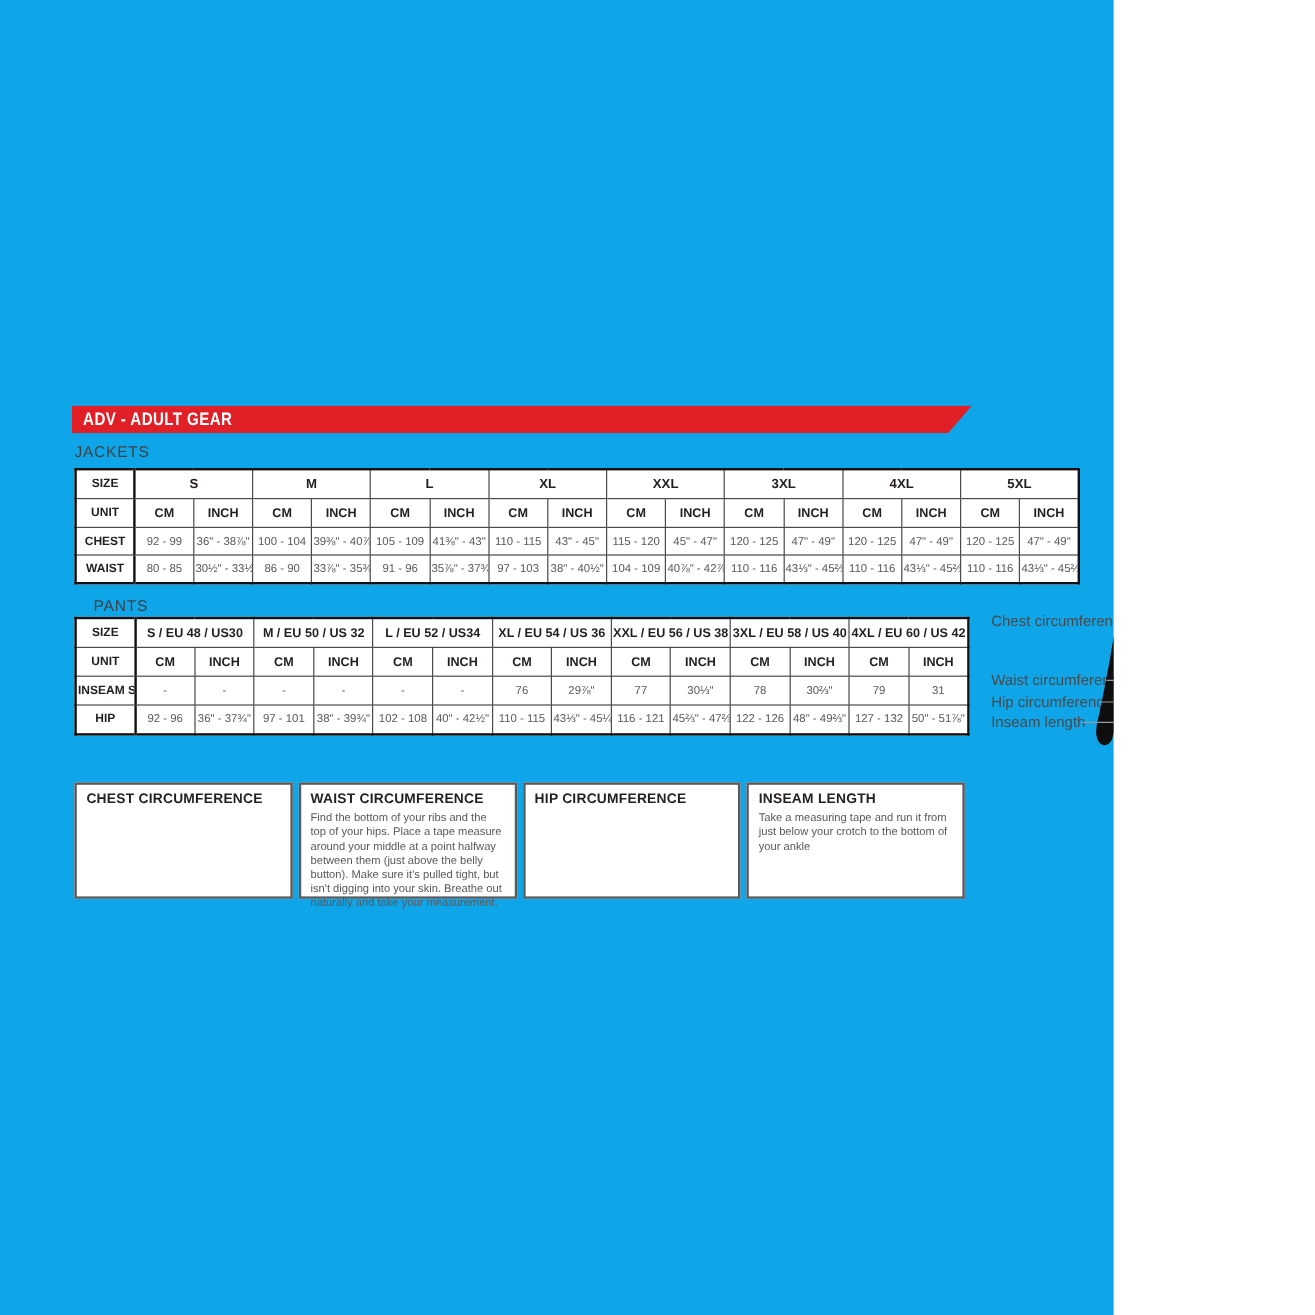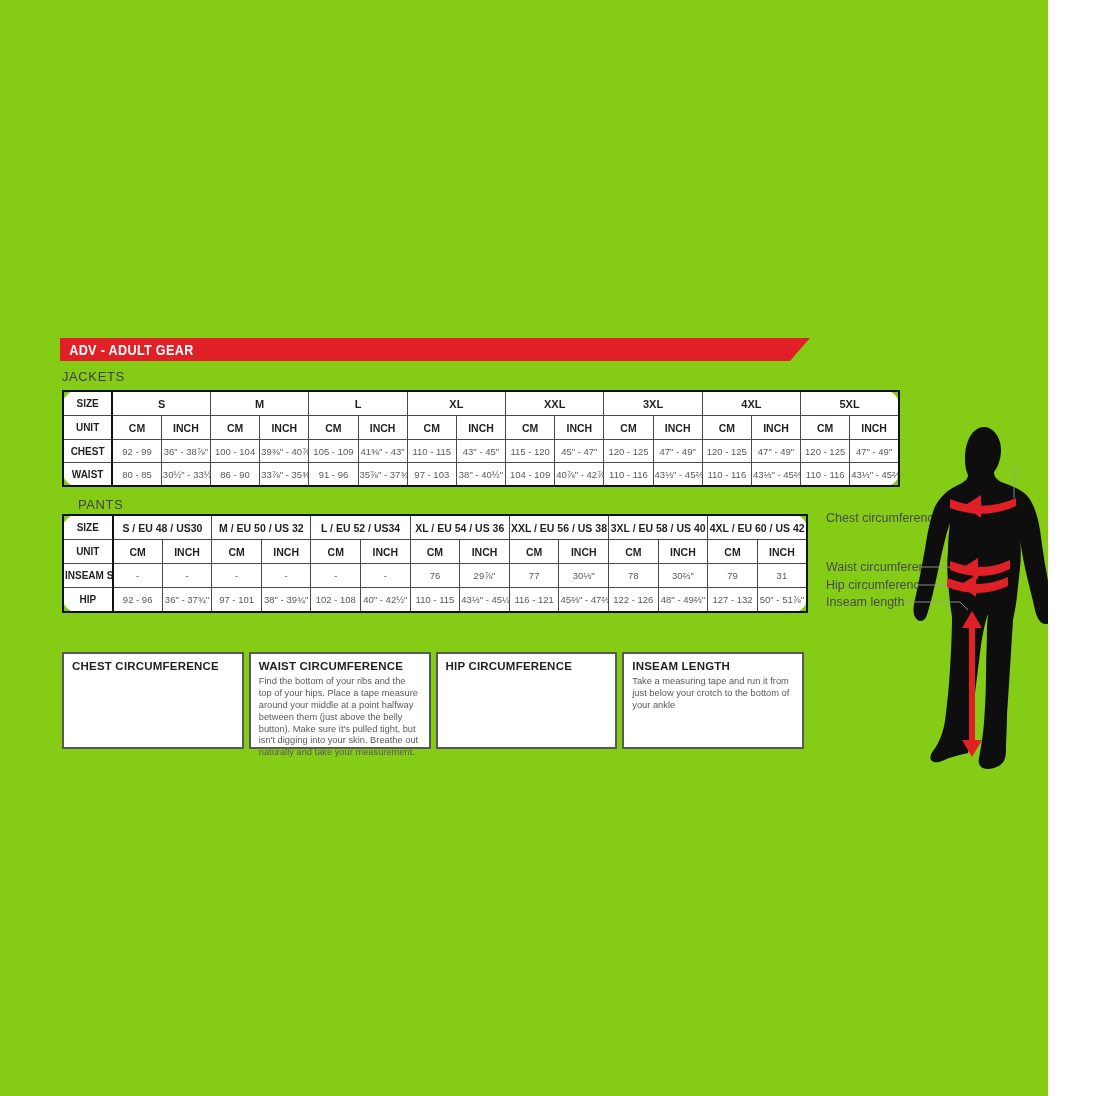--- a/index.html
+++ b/index.html
@@ -1,31 +1,31 @@
 <!DOCTYPE html>
 <html><head>
 <meta charset="utf-8">
 <style>
   html,body{margin:0;padding:0;background:#ffffff;}
-  #canvas{position:relative;width:1048px;height:1096px;background:#84cc16;overflow:hidden;
+  #canvas{position:relative;width:928px;height:1096px;background:#0ea5e9;overflow:hidden;
           font-family:"Liberation Sans", sans-serif;color:#231f20;}
 
   
   .banner{position:absolute;left:60px;top:338px;width:750px;height:23px;background:#e01f26;
           clip-path:polygon(0 0,100% 0,calc(100% - 20px) 100%,0 100%);}
   .banner-title{display:inline-block;transform:scaleX(.84);transform-origin:left center;
           color:#fff;font-weight:bold;font-size:15px;letter-spacing:.4px;line-height:23px;padding-left:11px;}
 
   
   .section-heading{position:absolute;left:62px;font-size:13px;color:#414042;letter-spacing:.6px;}
   #jackets-heading{top:369px;}
   #pants-heading{top:497px;margin-left:16px;}
 
   
-  table.size-table{border-collapse:collapse;table-layout:fixed;background:#fff;border-radius:17px;}
+  table.size-table{border-collapse:collapse;table-layout:fixed;background:#fff;}
   table.size-table td{border:1px solid #4a4a4a;text-align:center;vertical-align:middle;
           padding:0 1px;white-space:nowrap;overflow:hidden;}
   table.size-table{border:2px solid #111;}
   td.rowlabel{font-weight:bold;font-size:10px;color:#231f20;border-right:2px solid #111 !important;}
   td.sizehead{font-weight:bold;font-size:11px;color:#231f20;}
   td.unithead{font-weight:bold;font-size:10.5px;color:#231f20;}
   td.val{font-size:9.5px;color:#58595b;}
   #jackets-table{position:absolute;left:62px;top:390px;width:838px;}
   #jackets-table td{height:22px;}
   #jackets-table tr:nth-child(1) td,#jackets-table tr:nth-child(2) td{height:23px;}

